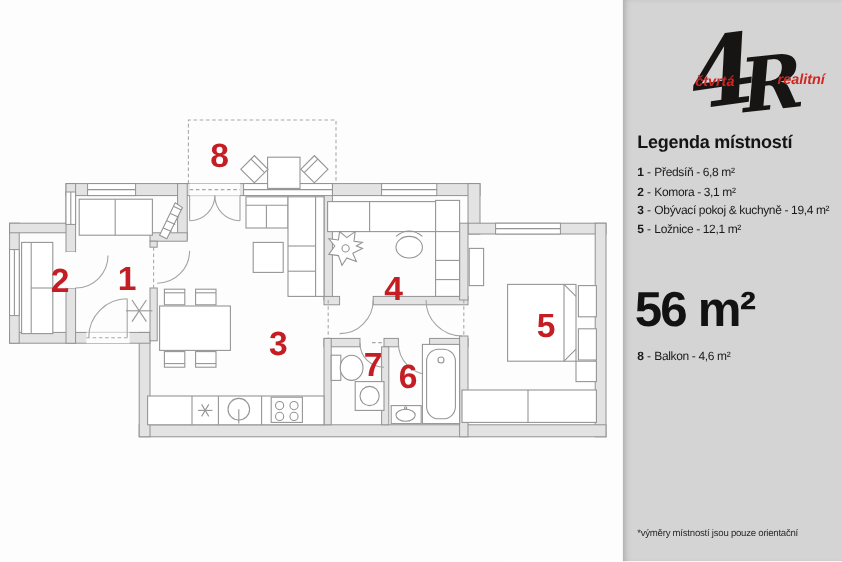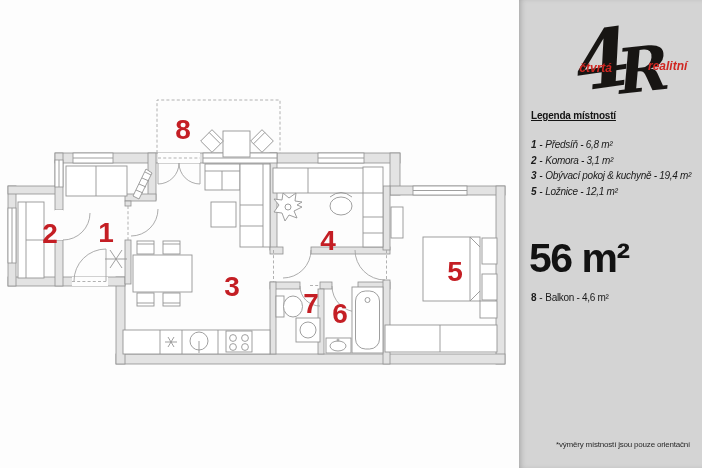--- a/index.html
+++ b/index.html
@@ -4,31 +4,31 @@
 <style>
   html,body{margin:0;padding:0;background:#fff;}
   #stage{position:relative;width:702px;height:468px;overflow:hidden;
          font-family:"Liberation Sans",sans-serif;background:#fff;}
   
   #plan{position:absolute;left:0;top:0;width:519px;height:468px;background:#fdfdfd;}
   
   #sidebar{position:absolute;left:519px;top:0;width:183px;height:468px;
            background:#d4d4d4;box-shadow:inset 4px 0 6px -3px rgba(0,0,0,.25);}
   #logo-svg{position:absolute;left:0;top:0;}
-  .legend-title{position:absolute;top:110px;left:12px;font-size:10px;font-weight:bold;
-                color:#141414;letter-spacing:-.2px;white-space:nowrap;text-decoration:underline;}
-  .legend-list{position:absolute;top:137px;left:12px;font-style:italic;}
+  .legend-title{position:absolute;top:110px;left:12px;font-size:15px;font-weight:bold;
+                color:#141414;letter-spacing:-.2px;white-space:nowrap;}
+  .legend-list{position:absolute;top:137px;left:12px;}
   .legend-item{font-size:10px;line-height:15.6px;color:#1a1a1a;letter-spacing:-.3px;white-space:nowrap;}
   .legend-item b{font-weight:bold;}
   .legend-item .sep{margin:0 3px;}
   .total-area{position:absolute;top:238px;left:10px;font-size:41px;font-weight:bold;
               color:#121212;letter-spacing:-1.5px;line-height:1;}
   .balcony-row{position:absolute;top:290px;left:12px;}
   .footnote{position:absolute;top:440px;left:12px;font-size:8px;color:#2a2a2a;
-            letter-spacing:-.2px;white-space:nowrap;margin-left:25px;}
+            letter-spacing:-.2px;white-space:nowrap;}
   
   .wall{fill:#e3e3e3;stroke:#8f8f8f;stroke-width:.8;}
   .win{fill:#ffffff;stroke:#8f8f8f;stroke-width:.8;}
   .cut{fill:#fdfdfd;stroke:none;}
   .furn{fill:#ffffff;stroke:#949494;stroke-width:.9;}
   .ln{stroke:#949494;stroke-width:.9;fill:none;}
   .arc{stroke:#a3a3a3;stroke-width:.9;fill:none;}
   .dash{stroke:#a8a8a8;stroke-width:.9;fill:none;stroke-dasharray:3 2.2;}
   .rnum{fill:#c41e24;font-family:"Liberation Sans",sans-serif;font-size:28px;
         font-weight:bold;text-anchor:middle;}

